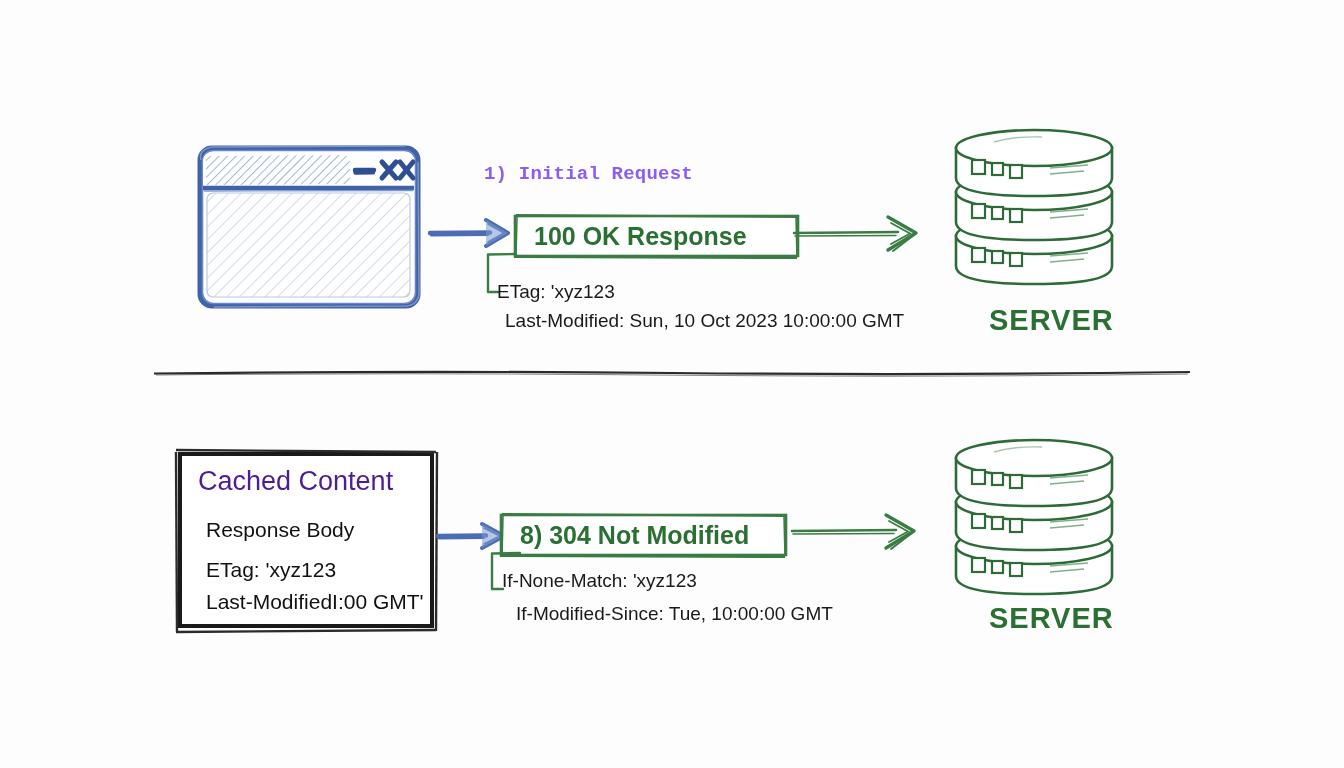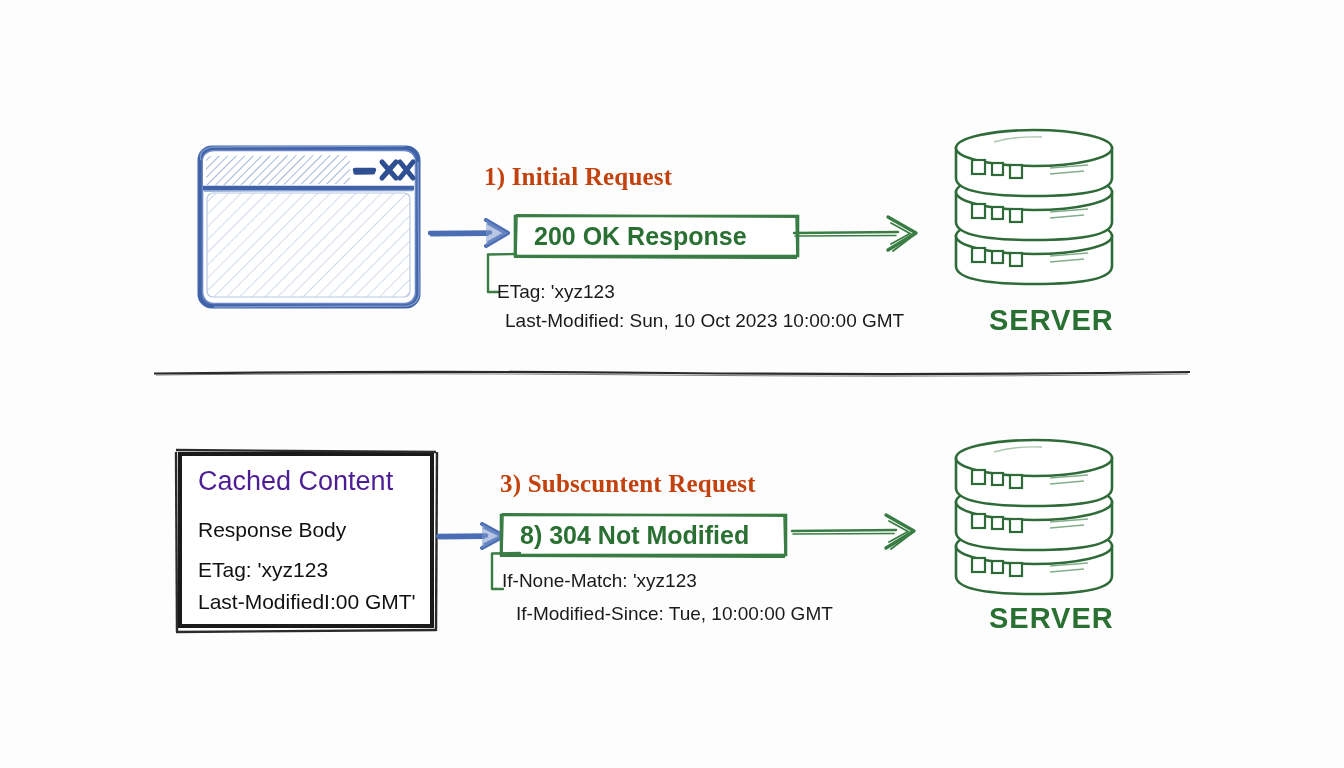--- a/index.html
+++ b/index.html
@@ -19,24 +19,24 @@
   #canvas {
     position: relative;
     width: 1344px;
     height: 768px;
     background: #fdfdfd;
   }
   .abs { position: absolute; }
 
   
   .step-title {
-    font-family: Liberation Serif, serif;
+    font-family: Liberation Mono, monospace;
     font-weight: bold;
-    font-size: 25px;
-    color: #c2410c;
+    font-size: 19px;
+    color: #8b5cf6;
     letter-spacing: 0.2px;
     white-space: nowrap;
   }
   .resp-text {
     font-family: "Liberation Sans", sans-serif;
     font-weight: bold;
     font-size: 25px;
     color: #2a7033;
     white-space: nowrap;
   }
@@ -58,20 +58,21 @@
     font-family: "Liberation Sans", sans-serif;
     font-size: 27px;
     color: #4c1d95;
     white-space: nowrap;
   }
   .cache-line {
     font-family: "Liberation Sans", sans-serif;
     font-size: 21px;
     color: #111111;
     white-space: nowrap;
+    margin-left: 8px;
   }
 
   
   .resp-box { position: absolute; }
   .resp-box svg { display: block; }
   .resp-box .resp-text {
     position: absolute;
     left: 22px;
     top: 50%;
     transform: translateY(-50%);
@@ -142,21 +143,21 @@
   </div>
 
   <div class="resp-box" style="left:512px; top:212px;">
     <svg class="sketch-svg" width="290" height="48" viewBox="0 0 290 48" xmlns="http://www.w3.org/2000/svg">
       <rect x="3" y="4" width="283" height="40" fill="#ffffff" stroke="#3a7d44" stroke-width="2.6"></rect>
       <path d="M4 3 L287 5" fill="none" stroke="#3a7d44" stroke-width="2"></path>
       <path d="M2 45 L285 46" fill="none" stroke="#3a7d44" stroke-width="2"></path>
       <path d="M5 5 L4 44" fill="none" stroke="#3a7d44" stroke-width="1.6"></path>
       <path d="M284 4 L285 45" fill="none" stroke="#3a7d44" stroke-width="1.6"></path>
     </svg>
-    <span class="resp-text">200 OK Response</span>
+    <span class="resp-text">100 OK Response</span>
   </div>
 
   <div class="abs" style="left:792px; top:207px;">
     <svg class="sketch-svg" width="136" height="56" viewBox="0 0 136 56" xmlns="http://www.w3.org/2000/svg">
       <g stroke="#3a7d44" fill="none" stroke-linecap="round">
         <line x1="2" y1="26" x2="106" y2="25" stroke-width="2.4"></line>
         <line x1="3" y1="29" x2="104" y2="28.5" stroke-width="1.6"></line>
         <path d="M96 10 L124 26 L96 43" stroke-width="3.4" stroke-linejoin="round"></path>
         <path d="M99 16 L118 26.5 L99 37" stroke-width="1.8"></path>
         <path d="M101 44 L122 28" stroke-width="2"></path>
@@ -230,21 +231,20 @@
       <path d="M8 188 L268 186" fill="none" stroke="#2b2b2b" stroke-width="2.4"></path>
       <path d="M8 8 L9 188" fill="none" stroke="#2b2b2b" stroke-width="2.4"></path>
       <path d="M269 8 L268 187" fill="none" stroke="#2b2b2b" stroke-width="2.4"></path>
     </svg>
   </div>
   <div class="abs cache-title" style="left:198px; top:466px;">Cached Content</div>
   <div class="abs cache-line" style="left:198px; top:518px;">Response Body</div>
   <div class="abs cache-line" style="left:198px; top:558px;">ETag: 'xyz123</div>
   <div class="abs cache-line" style="left:198px; top:590px;">Last-ModifiedI:00 GMT'</div>
 
-  <div class="abs step-title" style="left:500px; top:470px;">3) Subscuntent Request</div>
 
   <div class="abs" style="left:436px; top:515px;">
     <svg class="sketch-svg" width="74" height="42" viewBox="0 0 74 42" xmlns="http://www.w3.org/2000/svg">
       <g stroke="#4a6db5" fill="none" stroke-linecap="round">
         <line x1="2" y1="21" x2="50" y2="20.5" stroke-width="4.5"></line>
         <line x1="3" y1="23.5" x2="48" y2="23" stroke-width="2"></line>
         <path d="M46 9 L68 21 L46 33" stroke-width="4" stroke-linejoin="round"></path>
         <path d="M48 13 L64 21 L48 29" stroke-width="1.6"></path>
       </g>
       <path d="M46 9 L68 21 L46 33 Z" fill="#7d99cc" opacity="0.55"></path>

